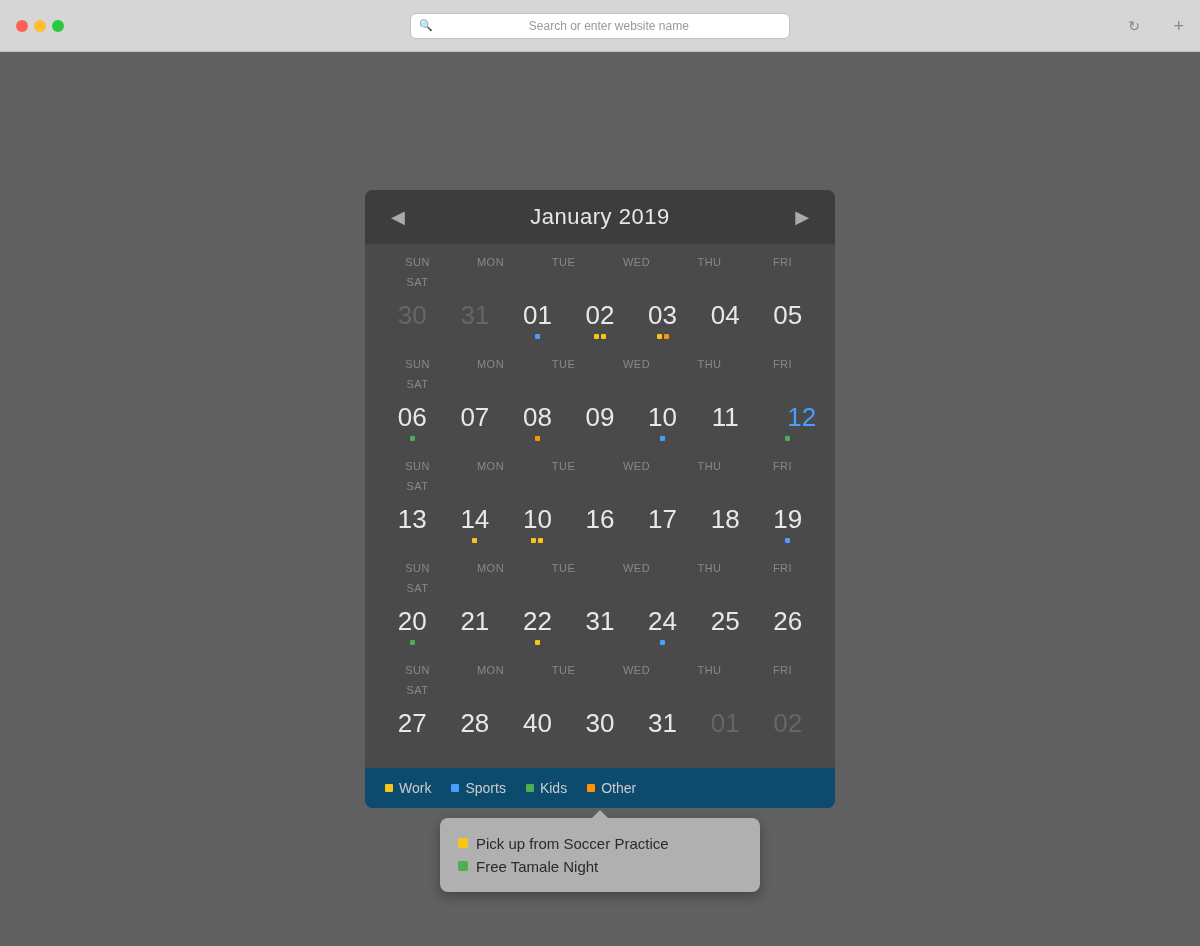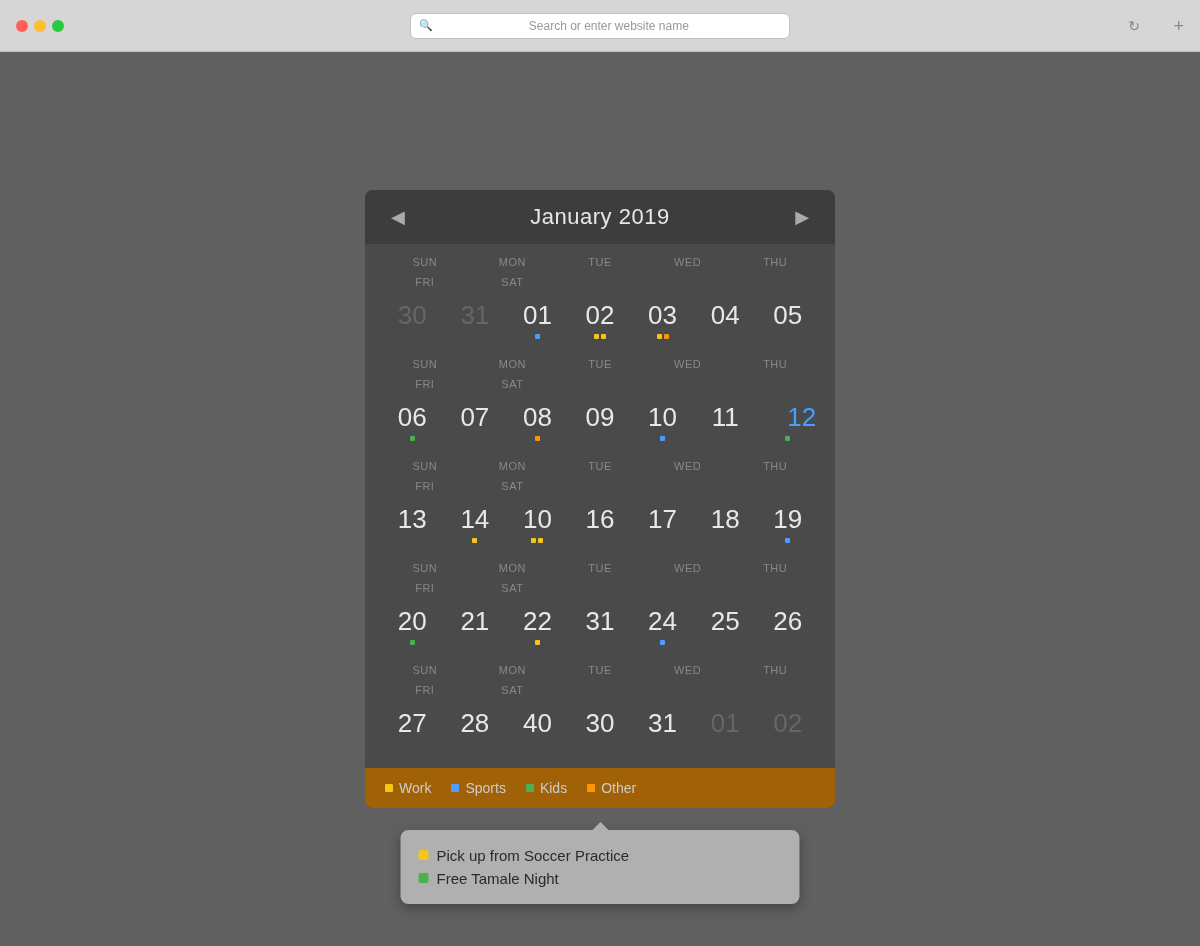--- a/index.html
+++ b/index.html
@@ -129,21 +129,21 @@
 
     
     .calendar-body {
       padding: 0 16px 12px;
       background: #4a4a4a;
       border-radius: 0 0 8px 8px;
     }
 
     .day-headers {
       display: grid;
-      grid-template-columns: repeat(5, 1fr);
+      grid-template-columns: repeat(6, 1fr);
       padding: 8px 0 4px;
     }
     .day-header {
       text-align: center;
       font-size: 11px;
       color: #888;
       font-weight: 500;
       letter-spacing: 0.5px;
       padding: 4px 0;
     }
@@ -191,24 +191,23 @@
 
     
     .tooltip-popup {
       position: absolute;
       top: 370px;
       left: 50%;
       transform: translateX(-50%);
       background: #b0b0b0;
       border-radius: 8px;
       padding: 14px 18px;
-      width: 399px;
+      width: 320px;
       z-index: 10;
       box-shadow: 0 4px 12px rgba(0,0,0,0.3);
-      margin-top: 12px;
     }
     .tooltip-popup::before {
       content: '';
       position: absolute;
       top: -8px;
       left: 50%;
       transform: translateX(-50%);
       width: 0;
       height: 0;
       border-left: 8px solid transparent;
@@ -230,21 +229,21 @@
     .tooltip-dot.yellow { background: #f5c518; }
     .tooltip-dot.green { background: #4caf50; }
     .tooltip-text {
       font-size: 15px;
       color: #2a2a2a;
       font-weight: 400;
     }
 
     
     .legend {
-      background: #a16207;
+      background: #0c4a6e;
       border-radius: 0 0 8px 8px;
       padding: 12px 20px;
       display: flex;
       align-items: flex-end;
       gap: 20px;
       margin-top: 2px;
     }
     .legend-item {
       display: flex;
       align-items: center;

